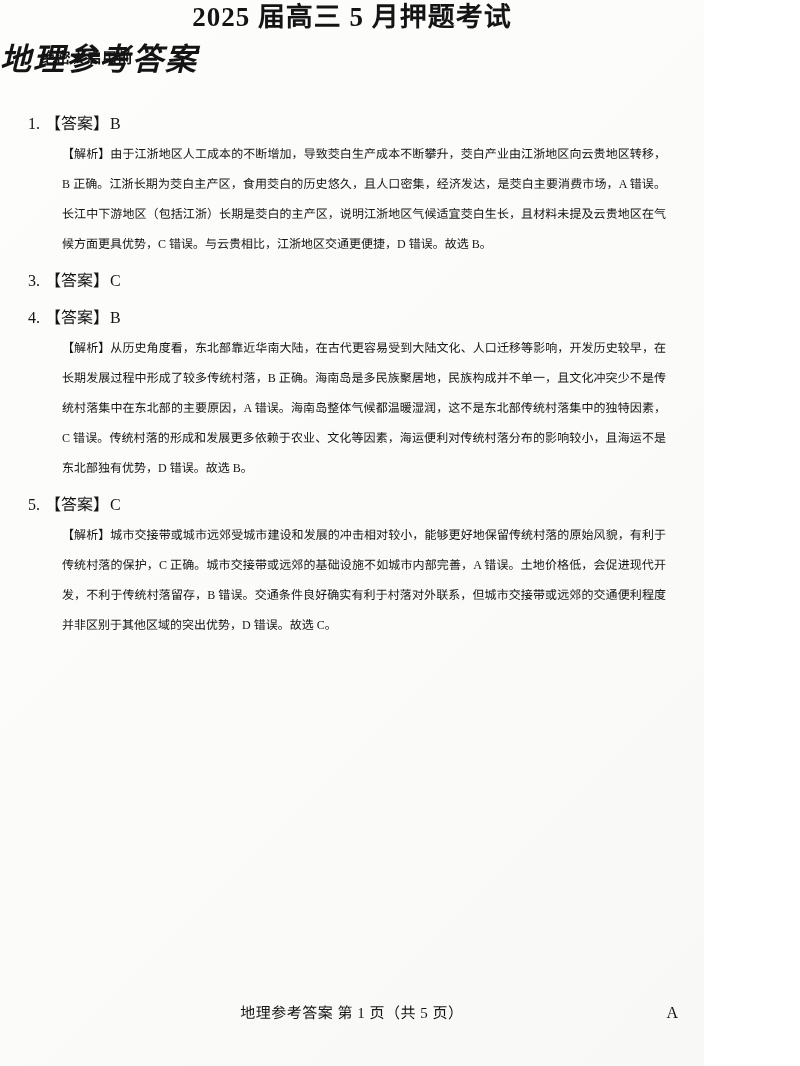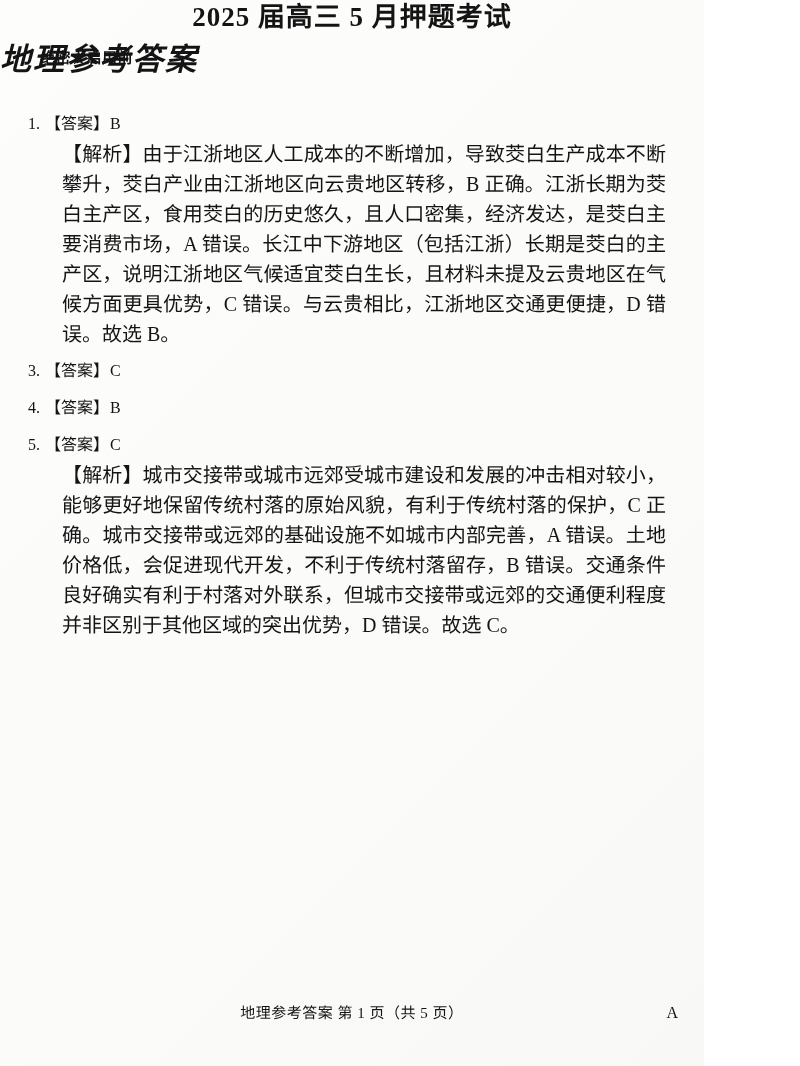--- a/index.html
+++ b/index.html
@@ -56,21 +56,21 @@
   .q-num {
     margin-right: 5px;
   }
   .answer-letter {
     margin-left: 1px;
   }
   .analysis {
     margin: 0;
     padding-left: 62px;
     padding-right: 38px;
-    font-size: 20px;
+    font-size: 12px;
     line-height: 30px;
     text-align: justify;
     text-justify: inter-ideograph;
   }
   .footer-row {
     position: absolute;
     top: 1002px;
     left: 0;
     width: 100%;
     font-size: 15px;
@@ -113,20 +113,21 @@
     <div class="question">
       <div class="answer-line">
         <span class="q-num">3.</span><span>【答案】</span><span class="answer-letter">C</span>
       </div>
     </div>
 
     <div class="question">
       <div class="answer-line">
         <span class="q-num">4.</span><span>【答案】</span><span class="answer-letter">B</span>
       </div>
+      <p class="analysis"><span>【解析】</span><span>从历史角度看，东北部靠近华南大陆，在古代更容易受到大陆文化、人口迁移等影响，开发历史较早，在长期发展过程中形成了较多传统村落，B 正确。海南岛是多民族聚居地，民族构成并不单一，且文化冲突少不是传统村落集中在东北部的主要原因，A 错误。海南岛整体气候都温暖湿润，这不是东北部传统村落集中的独特因素，C 错误。传统村落的形成和发展更多依赖于农业、文化等因素，海运便利对传统村落分布的影响较小，且海运不是东北部独有优势，D 错误。故选 B。</span></p>
     </div>
 
     <div class="question">
       <div class="answer-line">
         <span class="q-num">5.</span><span>【答案】</span><span class="answer-letter">C</span>
       </div>
       <p class="analysis"><span>【解析】</span><span>城市交接带或城市远郊受城市建设和发展的冲击相对较小，能够更好地保留传统村落的原始风貌，有利于传统村落的保护，C 正确。城市交接带或远郊的基础设施不如城市内部完善，A 错误。土地价格低，会促进现代开发，不利于传统村落留存，B 错误。交通条件良好确实有利于村落对外联系，但城市交接带或远郊的交通便利程度并非区别于其他区域的突出优势，D 错误。故选 C。</span></p>
     </div>
 
   </div>

